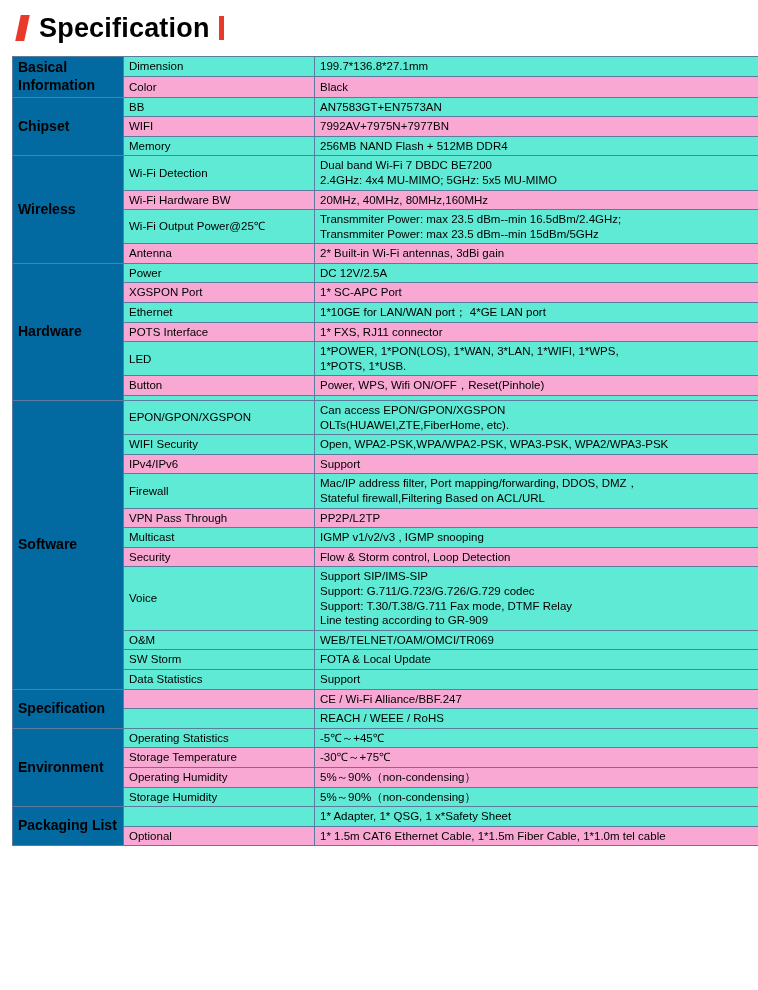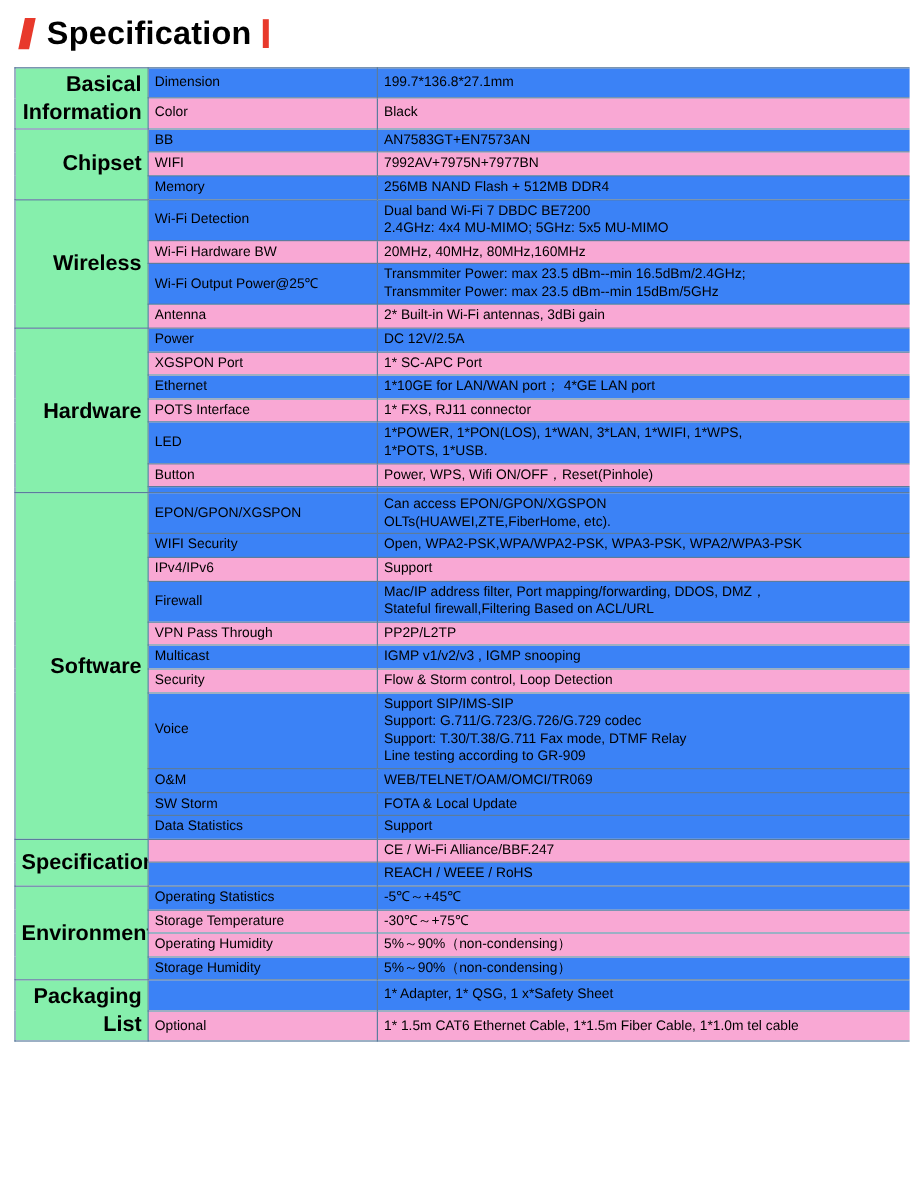--- a/index.html
+++ b/index.html
@@ -57,38 +57,38 @@
     font-size: 11.5px;
   }
   table.spec td {
     border: 1px solid #5b7c9e;
     padding: 2px 5px;
     vertical-align: middle;
     line-height: 1.27;
     overflow: hidden;
   }
   td.cat {
-    font-size: 18px;
+    font-size: 14px;
     font-weight: bold;
-    text-align: right;
+    text-align: left;
     padding-left: 4px;
-    background: #86efac;
+    background: #0369a1;
     width: 100px;
   }
   td.key {
     width: 180px;
   }
   td.val {
     width: 452px;
   }
   tr.alt td.key, tr.alt td.val {
     background: #f9a8d4;
   }
   tr.plain td.key, tr.plain td.val {
-    background: #3b82f6;
+    background: #5eead4;
   }
   .nowrapline {
     white-space: pre-line;
   }
 </style>
 </head>
 <body>
 
 <div class="page">
 

